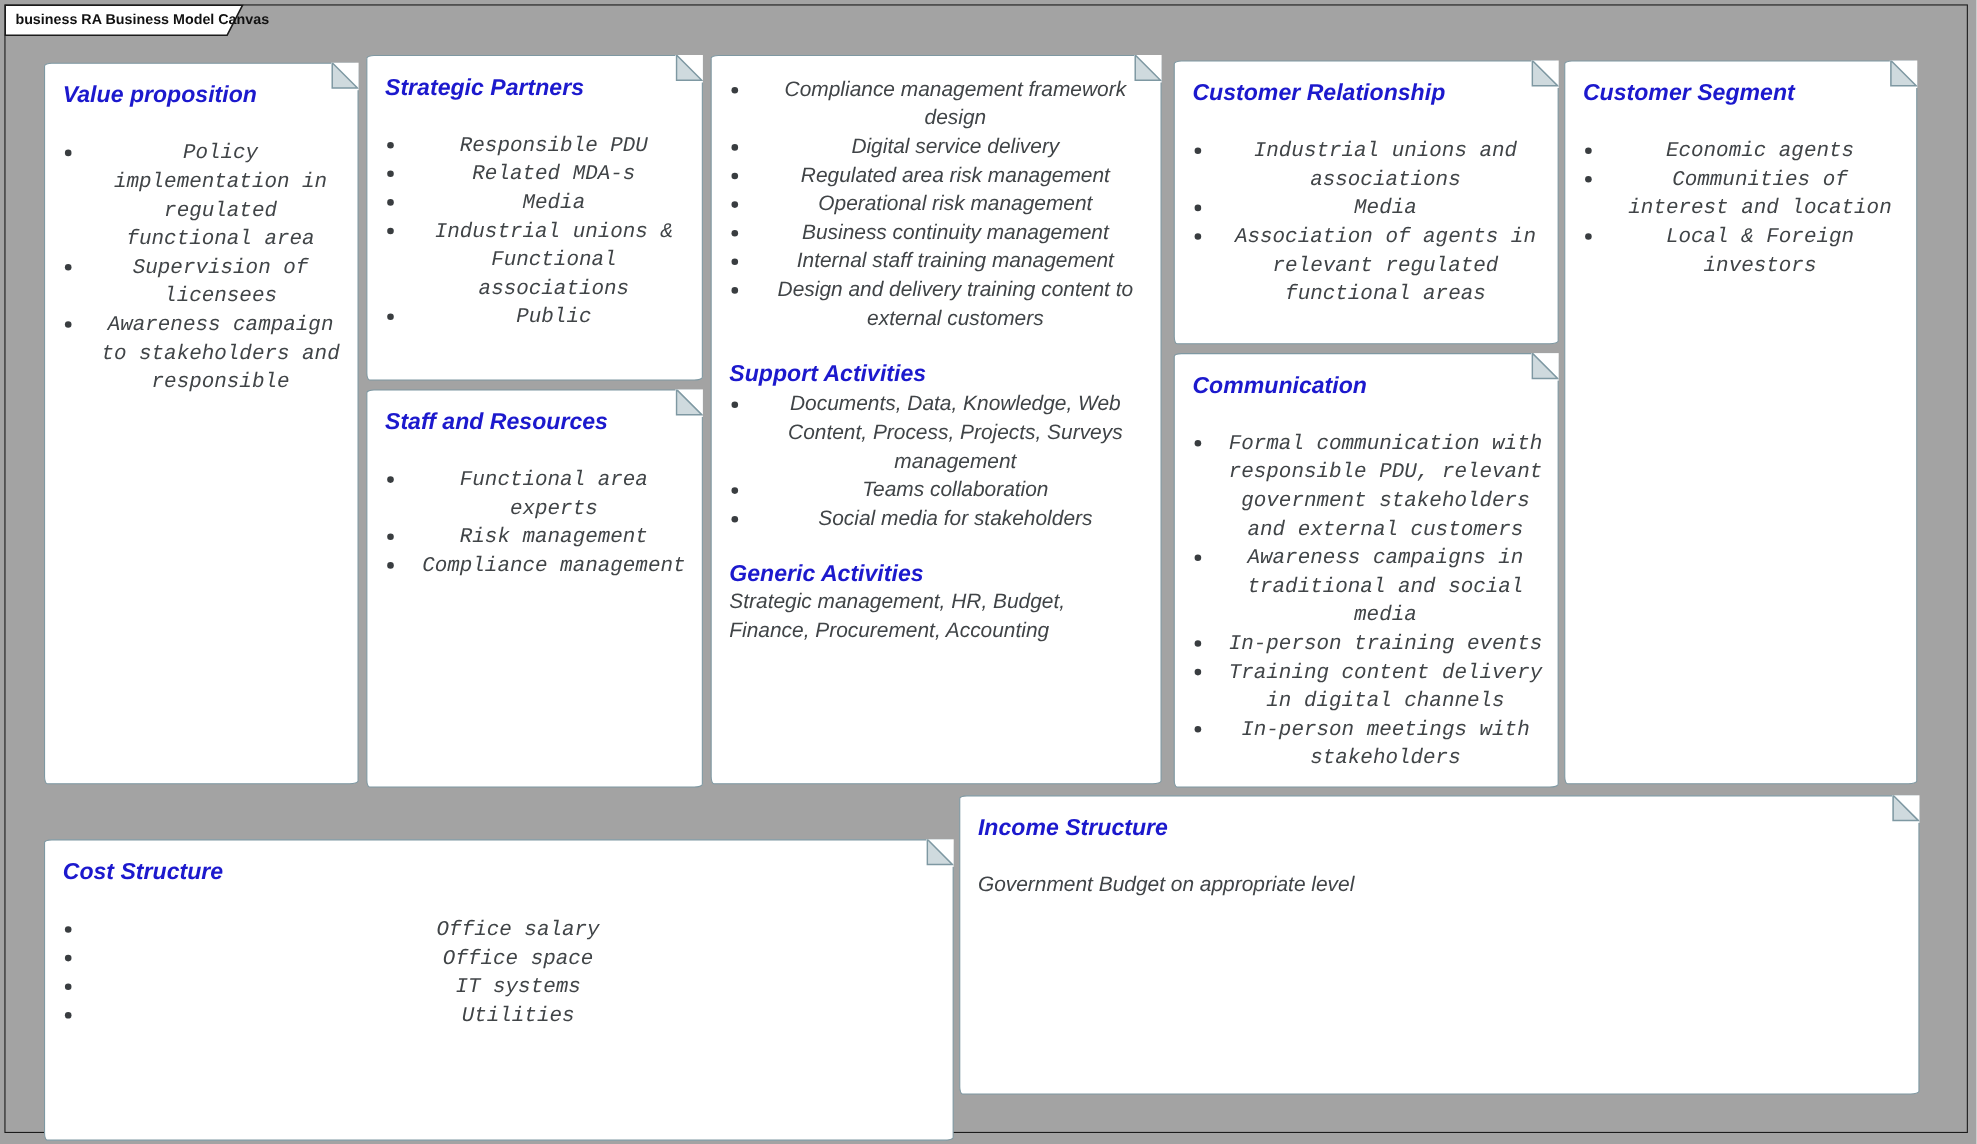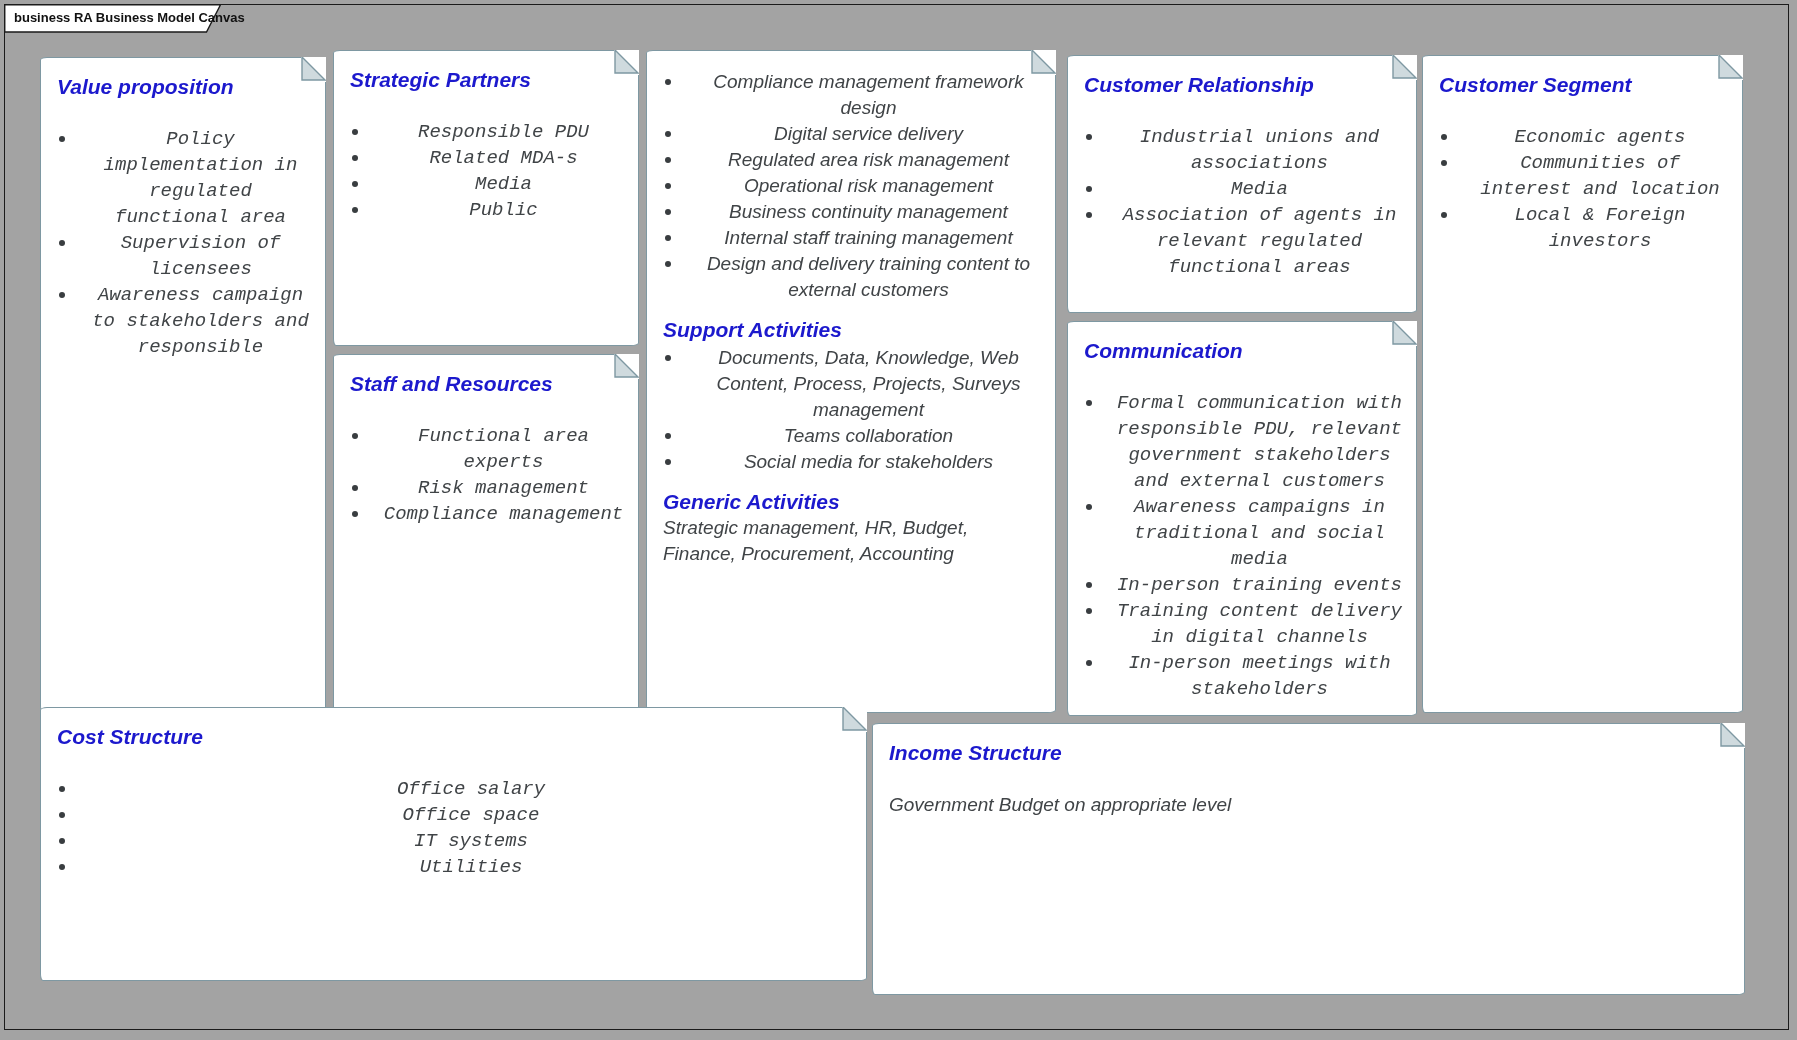--- a/index.html
+++ b/index.html
@@ -101,31 +101,31 @@
   }
   .note-text {
     font-size: 19px;
     font-style: italic;
     color: #404447;
     line-height: 26px;
     margin: 0;
   }
   .note-text.gap-above { margin-top: 26px; }
   .section-title {
-    margin: 14px 0 0 0;
+    margin: 24px 0 0 0;
   }
   
   #value-proposition   { left: 40px;   top: 57px;  width: 286px; height: 656px; }
   #strategic-partners  { left: 333px;  top: 50px;  width: 306px; height: 296px; }
   #staff-resources     { left: 333px;  top: 354px; width: 306px; height: 362px; }
   #core-activities     { left: 646px;  top: 50px;  width: 410px; height: 663px; }
   #customer-relationship { left: 1067px; top: 55px; width: 350px; height: 258px; }
   #communication       { left: 1067px; top: 321px; width: 350px; height: 395px; }
   #customer-segment    { left: 1422px; top: 55px;  width: 321px; height: 658px; }
-  #cost-structure      { left: 40px;   top: 707px; width: 827px; height: 274px; }
+  #cost-structure      { left: 40px;   top: 763px; width: 827px; height: 274px; }
   #income-structure    { left: 872px;  top: 723px; width: 873px; height: 272px; }
 </style>
 </head>
 <body>
 
 <div class="canvas">
 
   <div class="outer-frame"></div>
 
   <div class="frame-tab">
@@ -156,20 +156,21 @@
       <svg width="25" height="25" viewBox="0 0 25 25">
           <path d="M1,0 L24,23 L1,23 Z" fill="#cfdade" stroke="#7e98a2" stroke-width="1.4"></path>
         </svg>
     </span>
     <div class="note-inner">
       <h2 class="note-title">Strategic Partners</h2>
       <ul class="note-list gap-above">
         <li>Responsible PDU</li>
         <li>Related MDA-s</li>
         <li>Media</li>
+        <li>Industrial unions &amp; Functional associations</li>
         <li>Public</li>
       </ul>
     </div>
   </div>
 
   <div class="note" id="staff-resources">
     <span class="fold">
       <svg width="25" height="25" viewBox="0 0 25 25">
           <path d="M1,0 L24,23 L1,23 Z" fill="#cfdade" stroke="#7e98a2" stroke-width="1.4"></path>
         </svg>

